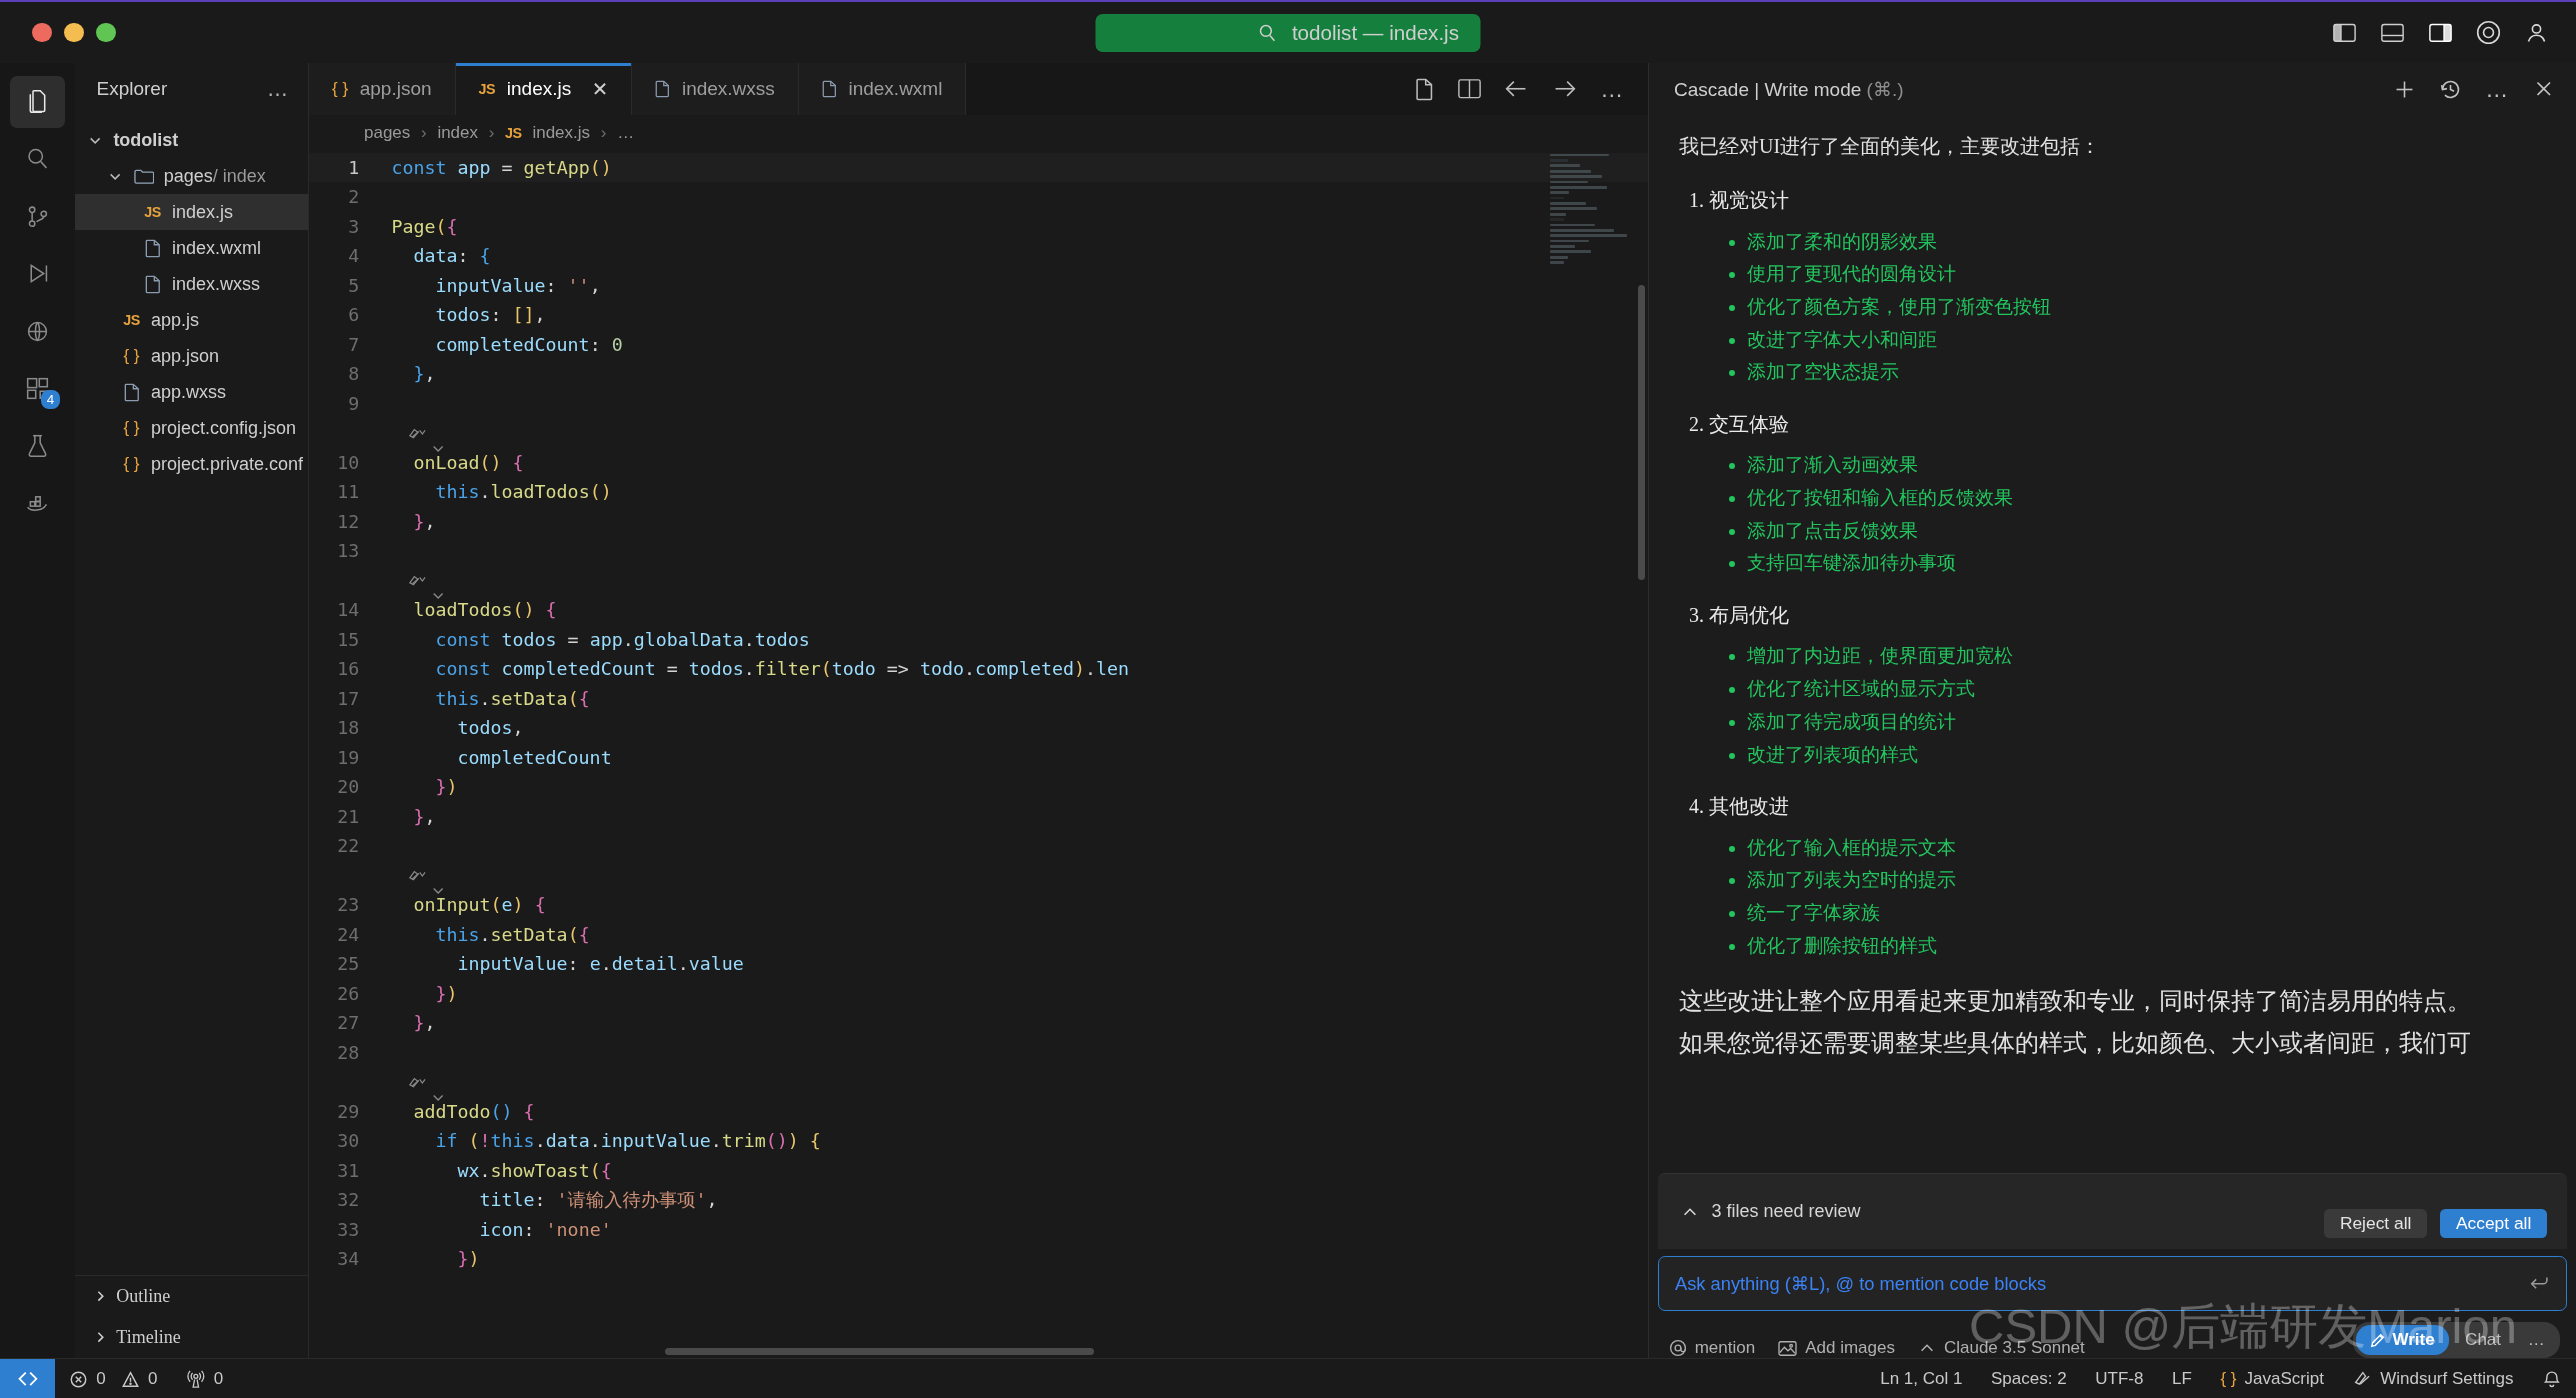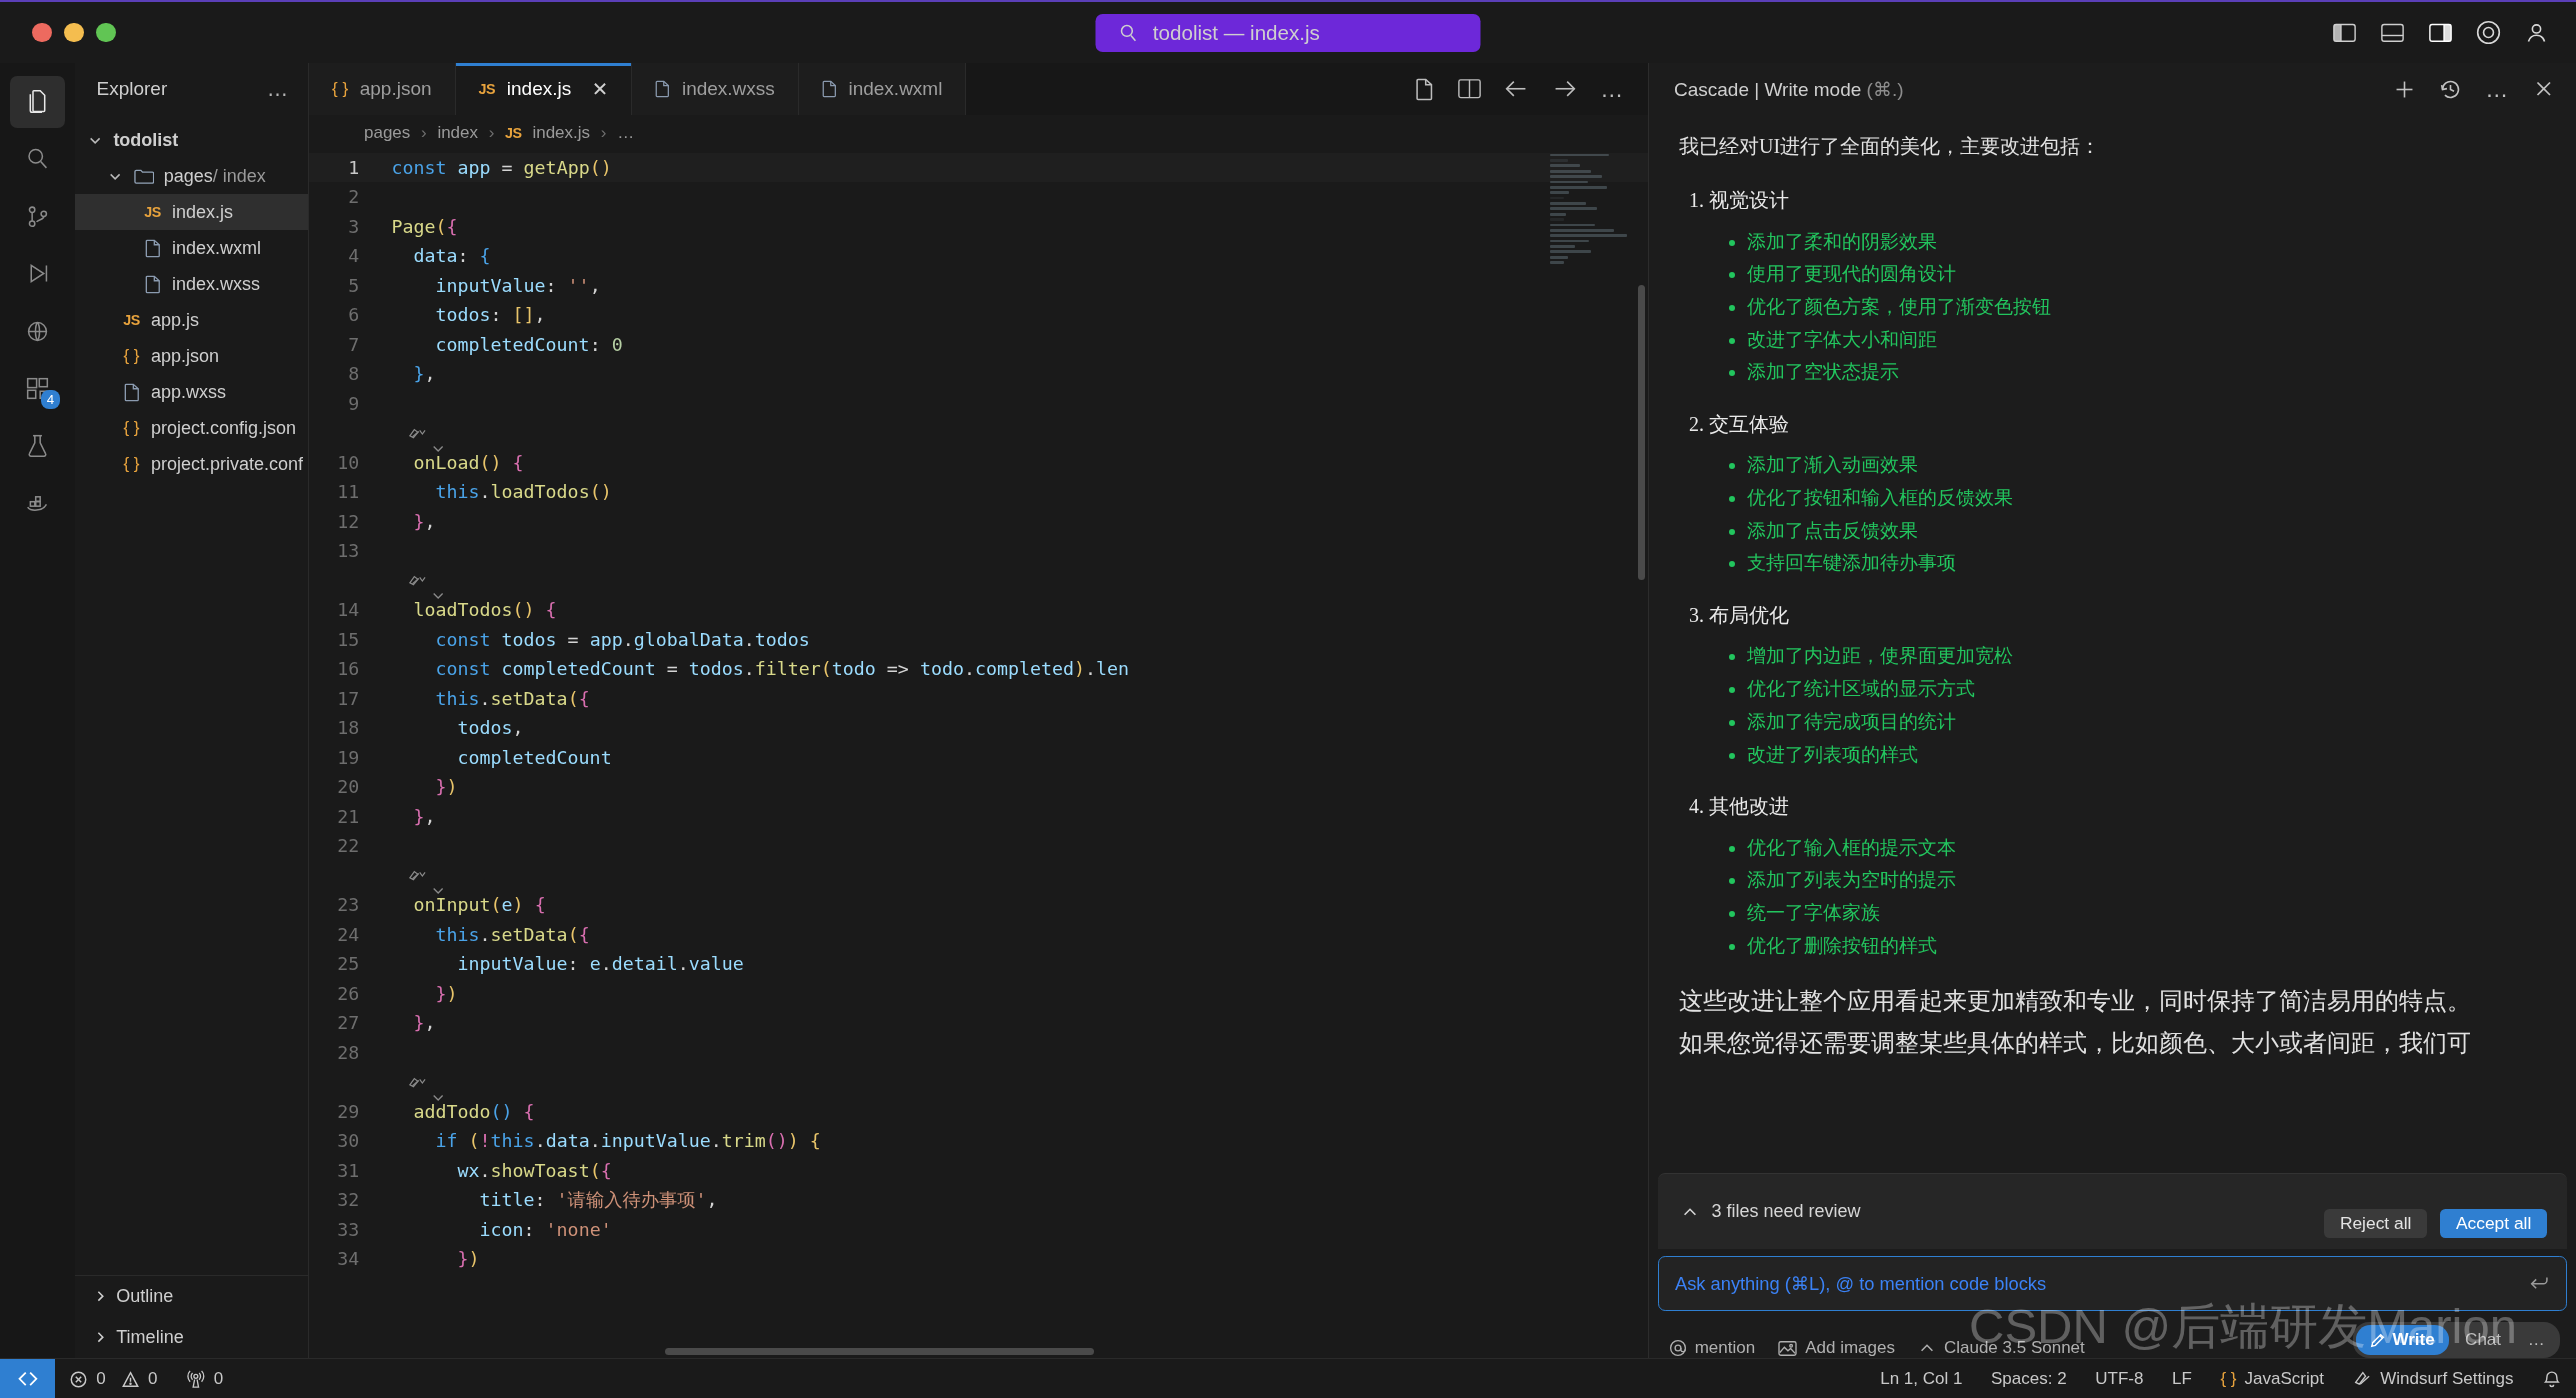--- a/index.html
+++ b/index.html
@@ -26,24 +26,24 @@
   }
   .traffic { display: flex; gap: 12.5px; padding-left: 32px; }
   .dot { width: 19.7px; height: 19.7px; border-radius: 50%; }
   .dot.red { background: #ed6a5f; }
   .dot.yellow { background: #f4bd4f; }
   .dot.green { background: #61c554; }
 
   .title-search {
     position: absolute; left: 50%; transform: translateX(-50%);
     display: flex; align-items: center; gap: 14.3px;
-    background: #6d28d9;
+    background: #15803d;
     border-radius: 7.2px;
     height: 38px; padding: 0 21.5px;
-    min-width: 385px; justify-content: flex-start;
+    min-width: 385px; justify-content: flex-end;
   }
   .title-search .label { color: #cfcfcf; font-size: 20.6px; }
 
   .title-right {
     position: absolute; right: 25px;
     display: flex; align-items: center; gap: 18px;
   }
   .ticon { width: 30px; height: 30px; display: flex; align-items: center; justify-content: center; color: #cfcfcf; cursor: pointer; }
   .ticon.active { color: #fff; }
 
@@ -95,21 +95,21 @@
   .chev { width: 19.7px; display: inline-flex; align-items: center; justify-content: center; color: #b9b9b9; flex: 0 0 19.7px; }
   .fname { overflow: hidden; }
   .fname .dim { color: #9a9a9a; }
   .ficon { width: 23px; flex: 0 0 23px; display: inline-flex; align-items: center; justify-content: center; }
   .js-badge { color: #e8a33d; font-size: 14.3px; font-weight: bold; letter-spacing: -0.4px; }
   .json-badge { color: #e8a33d; font-size: 17px; }
 
   .sb-foot { border-top: 0.9px solid #2a2a2a; }
   .sb-sect {
     height: 41px; display: flex; align-items: center; gap: 9px;
-    padding-left: 18px; color: #cfcfcf; font-size: 18px; cursor: pointer;
+    padding-left: 18px; color: #cfcfcf; font-size: 18px; cursor: pointer; font-family: Liberation Serif, serif;
   }
 
   
   .editorarea { flex: 1; display: flex; flex-direction: column; min-width: 0; background: #1a1a1a; }
 
   .tabsrow { height: 52px; flex: 0 0 52px; display: flex; background: #171717; align-items: stretch; }
   .tab {
     display: flex; align-items: center; gap: 11.6px;
     padding: 0 23px; color: #9e9e9e; font-size: 19px;
     border-right: 0.9px solid #2a2a2a; cursor: pointer;

